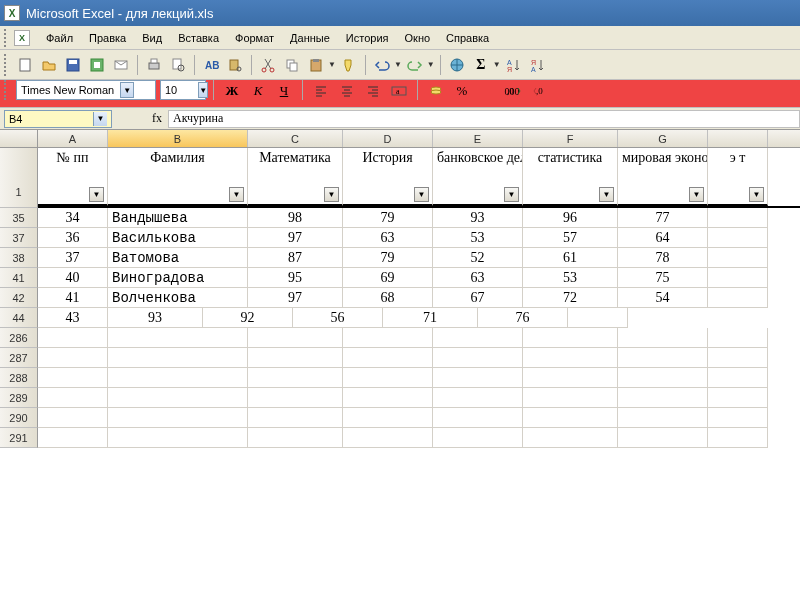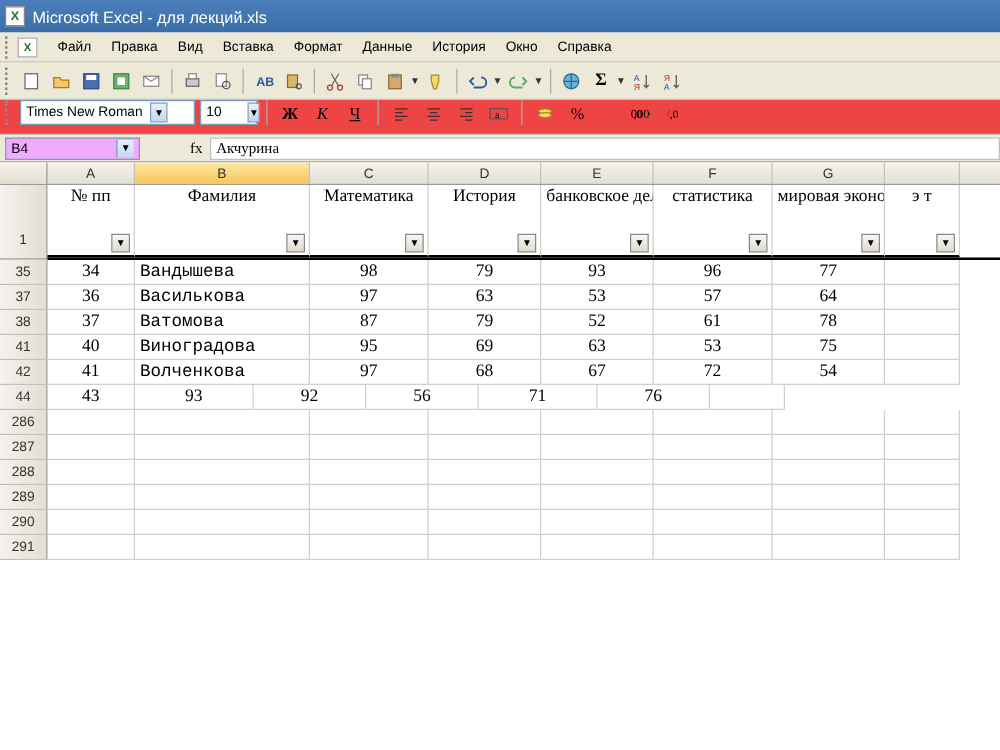--- a/index.html
+++ b/index.html
@@ -23,21 +23,21 @@
 .tdrop { display:inline-flex; align-items:center; }
 .tdrop .arrw { font-size: 8px; color: #333; margin-left: 1px; }
 
 .fmtbar { height: 28px; background: #ef4444; display: flex; align-items: flex-start; padding: 0 4px; gap: 4px; border-bottom: 1px solid #c0c0c0; }
 .fmtbar .handle { width: 6px; height: 20px; border-left: 2px dotted #888; margin-right: 2px; }
 .combo { height: 20px; background: #fff; border: 1px solid #7f9db9; display: inline-flex; align-items: center; padding: 0 4px; font-size: 11px; }
 .combo .carrw { width: 14px; height: 16px; margin-left: 6px; background: linear-gradient(#e8f0fb,#c5d7ef); border: 1px solid #7f9db9; display:inline-flex; align-items:center; justify-content:center; font-size:8px; }
 .fbtn { width: 22px; height: 22px; display:inline-flex; align-items:center; justify-content:center; border:1px solid transparent; border-radius:2px; font-family: 'Times New Roman', serif; }
 
 .fxbar { height: 22px; background: #ece9d8; display: flex; align-items: center; border-bottom: 1px solid #9a9a9a; }
-.namebox { width: 108px; height: 18px; background: #f0abfc; border: 1px solid #7f9db9; margin-left: 4px; display: flex; align-items: center; padding: 0 4px; font-size: 11px; }
+.namebox { width: 108px; height: 18px; background: #fef9c3; border: 1px solid #7f9db9; margin-left: 4px; display: flex; align-items: center; padding: 0 4px; font-size: 11px; }
 .namebox .nbarr { width: 14px; height: 14px; margin-left: auto; background: linear-gradient(#e8f0fb,#c5d7ef); border-left:1px solid #7f9db9; display:inline-flex; align-items:center; justify-content:center; font-size:8px;}
 .fxlbl { margin: 0 6px 0 40px; font-family: 'Times New Roman', serif; font-size: 12px; }
 .fxinput { flex: 1; height: 18px; background: #fff; border: 1px solid #c0c0c0; padding: 0 4px; display:flex; align-items:center; font-size: 12px; font-family: 'Times New Roman', serif; }
 
 .sheet { flex: 1; background: #fff; display: flex; flex-direction: column; overflow: hidden; }
 .colhdr-row { display: flex; height: 18px; background: linear-gradient(#f5f3ee,#e2ded0); border-bottom: 1px solid #9a9a9a; }
 .corner { width: 38px; border-right: 1px solid #9a9a9a; background: linear-gradient(#f5f3ee,#e2ded0); }
 .colhdr { border-right: 1px solid #c0c0c0; text-align: center; line-height: 18px; font-size: 11px; color: #333; }
 .colhdr.sel { background: linear-gradient(#fde7a2,#f8c65c); }
 .cA { width: 70px; } .cB { width: 140px; } .cC { width: 95px; } .cD { width: 90px; } .cE { width: 90px; } .cF { width: 95px; } .cG { width: 90px; } .cH { width:60px; }

